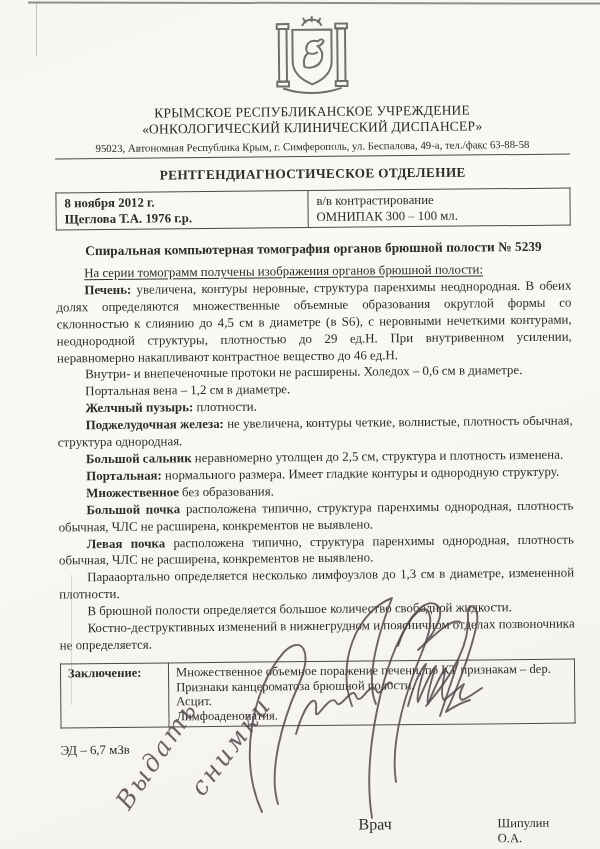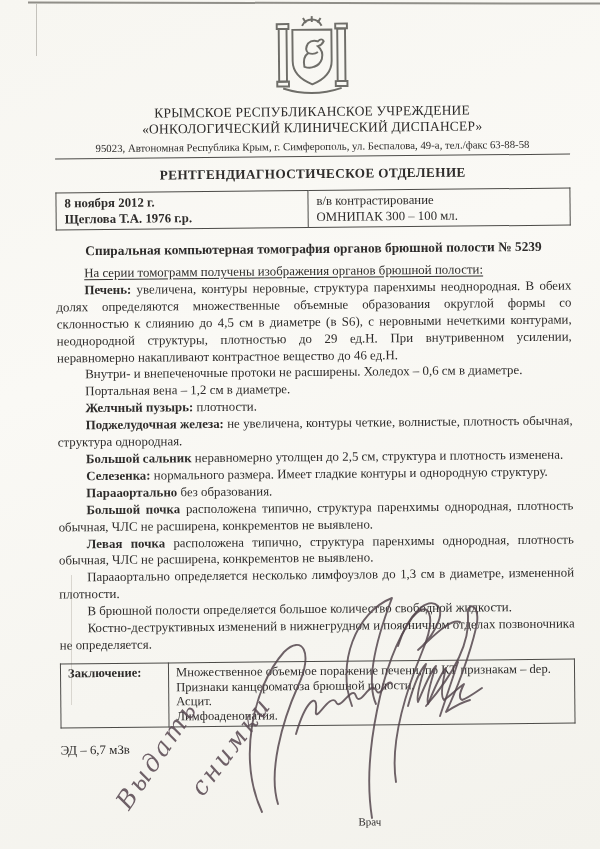--- a/index.html
+++ b/index.html
@@ -23,21 +23,21 @@
   .doc-title{text-align:center;font-weight:bold;font-size:13.4px;margin:13px 0 6px 0;}
   .body-text{font-size:12.9px;line-height:16.9px;text-align:justify;}
   .para{margin:0;text-indent:28px;}
   .para u{text-underline-offset:2px;}
   .concl-table{margin-top:9px;}
   .concl-table td{border:1.4px solid #4c4b48;font-size:12.6px;line-height:14.8px;padding:2px 7px;vertical-align:top;}
   .concl-label{width:93px;font-weight:bold;}
   .concl-line{margin:0;}
   .dose{font-size:12.9px;margin-top:15px;}
   .sig-area{position:relative;height:120px;}
-  .sig-label{position:absolute;left:297px;top:60px;font-size:11px;}
+  .sig-label{position:absolute;left:297px;top:60px;font-size:16px;}
   .sig-name{position:absolute;left:436px;top:62px;font-size:12.6px;}
   .ink-layer{position:absolute;left:0;top:0;width:600px;height:849px;pointer-events:none;}
   .ink-word{
     position:absolute;font-family:"DejaVu Serif","Liberation Serif",serif;font-style:italic;
     color:#5c4c55;font-size:25px;letter-spacing:3px;transform-origin:left center;opacity:.88;white-space:nowrap;
   }
   .ink-word1{left:122px;top:792px;transform:rotate(-56deg);}
   .ink-word2{left:196px;top:778px;transform:rotate(-53deg);}
   .ink-svg path{fill:none;stroke:#55464e;stroke-width:1.9;stroke-linecap:round;stroke-linejoin:round;opacity:.85;}
   .emblem-svg path,.emblem-svg rect,.emblem-svg line,.emblem-svg ellipse{stroke:#6f6e69;fill:none;stroke-width:2;}
@@ -99,22 +99,22 @@
     <div class="doc-title">Спиральная компьютерная томография органов брюшной полости № 5239</div>
 
     <div class="body-text">
       <p class="para"><u>На серии томограмм получены изображения органов брюшной полости:</u></p>
       <p class="para"><b>Печень:</b><span> увеличена, контуры неровные, структура паренхимы неоднородная. В обеих долях определяются множественные объемные образования округлой формы со склонностью к слиянию до 4,5 см в диаметре (в S6), с неровными нечеткими контурами, неоднородной структуры, плотностью до 29 ед.Н. При внутривенном усилении, неравномерно накапливают контрастное вещество до 46 ед.Н.</span></p>
       <p class="para"><span>Внутри- и внепеченочные протоки не расширены. Холедох – 0,6 см в диаметре.</span></p>
       <p class="para"><span>Портальная вена – 1,2 см в диаметре.</span></p>
       <p class="para"><b>Желчный пузырь:</b><span> плотности.</span></p>
       <p class="para"><b>Поджелудочная железа:</b><span> не увеличена, контуры четкие, волнистые, плотность обычная, структура однородная.</span></p>
       <p class="para"><b>Большой сальник</b><span> неравномерно утолщен до 2,5 см, структура и плотность изменена.</span></p>
-      <p class="para"><b>Селезенка:</b><span> нормального размера. Имеет гладкие контуры и однородную структуру.</span></p>
-      <p class="para"><b>Парааортально</b><span> без образования.</span></p>
+      <p class="para"><b>Портальная:</b><span> нормального размера. Имеет гладкие контуры и однородную структуру.</span></p>
+      <p class="para"><b>Множественное</b><span> без образования.</span></p>
       <p class="para"><b>Большой почка</b><span> расположена типично, структура паренхимы однородная, плотность обычная, ЧЛС не расширена, конкрементов не выявлено.</span></p>
       <p class="para"><b>Левая почка</b><span> расположена типично, структура паренхимы однородная, плотность обычная, ЧЛС не расширена, конкрементов не выявлено.</span></p>
       <p class="para"><span>Парааортально определяется несколько лимфоузлов до 1,3 см в диаметре, измененной плотности.</span></p>
       <p class="para"><span>В брюшной полости определяется большое количество свободной жидкости.</span></p>
       <p class="para"><span>Костно-деструктивных изменений в нижнегрудном и поясничном отделах позвоночника не определяется.</span></p>
     </div>
 
     <table class="concl-table">
       <tbody>
           <tr>
@@ -126,20 +126,21 @@
           <p class="concl-line">Лимфоаденопатия.</p>
         </td>
       </tr>
     </tbody>
       </table>
 
     <div class="dose">ЭД – 6,7 мЗв</div>
 
     <div class="sig-area">
       <span class="sig-label">Врач</span>
+      <span class="sig-name">Шипулин О.А.</span>
     </div>
   </div>
 
   <div class="ink-layer">
     <div class="ink-word ink-word1">Выдать</div>
     <div class="ink-word ink-word2">снимки</div>
     <svg class="ink-svg" width="600" height="849" viewBox="0 0 600 849">
 
       <path d="M262,812 C238,760 252,688 284,652 C302,634 314,652 298,686 C282,722 268,772 278,804"></path>
       <path d="M296,734 C306,700 318,692 316,710 C314,726 330,692 336,702 C340,712 352,684 356,696 C360,708 370,680 376,690 C380,700 388,676 392,684"></path>

